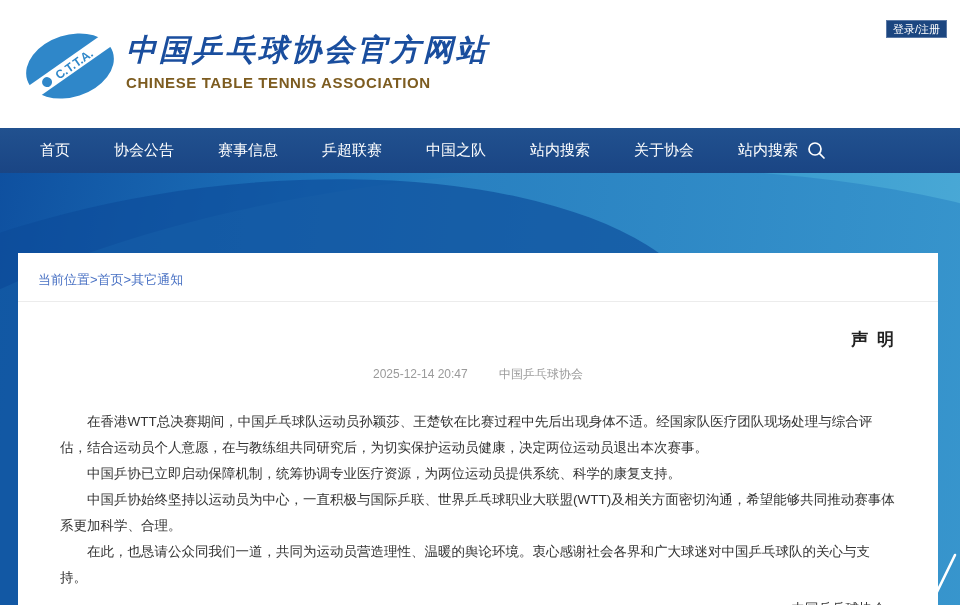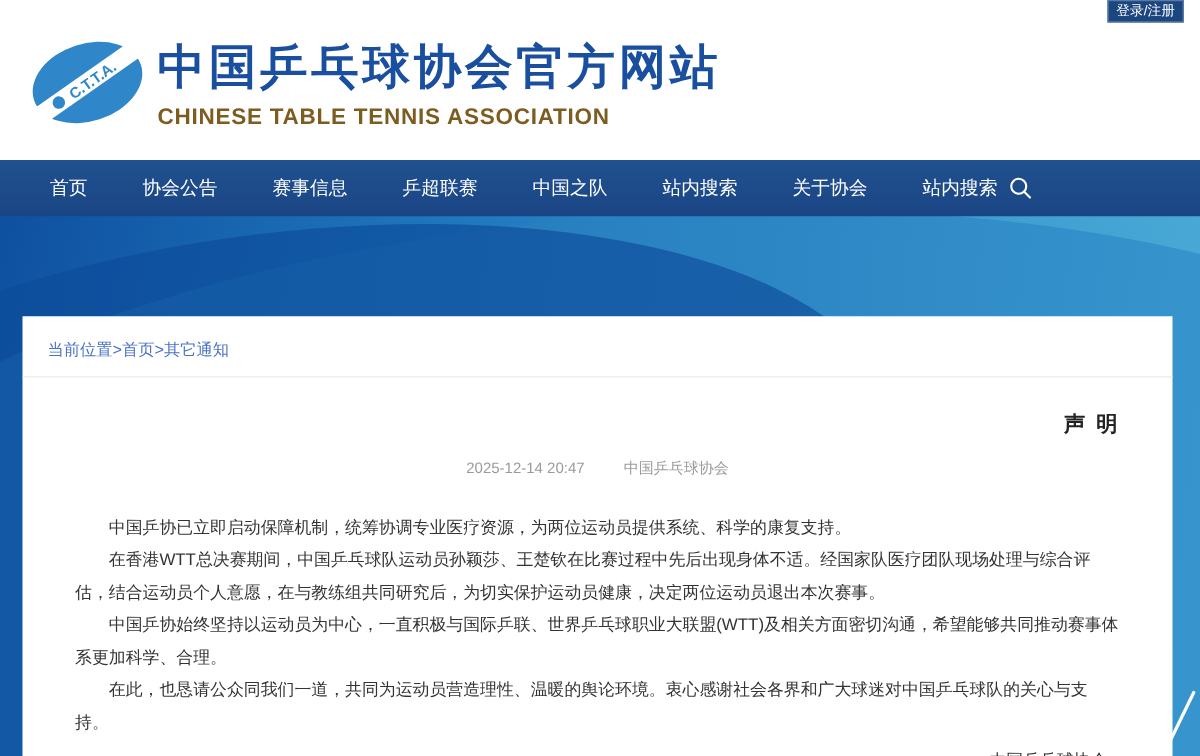--- a/index.html
+++ b/index.html
@@ -8,27 +8,27 @@
     width:960px; height:605px; overflow:hidden; position:relative;
     font-family:"Liberation Sans", sans-serif; background:#ffffff;
   }
   .page { position:relative; width:960px; height:605px; overflow:hidden; }
 
   
   .header { position:relative; height:128px; background:#fff; }
   .logo { position:absolute; left:22px; top:26px; }
   .titles { position:absolute; left:126px; top:33px; }
   .site-title {
-    font-size:38px; font-weight:bold; color:#1a4e9e; letter-spacing:3px; line-height:1.15;
+    font-size:30px; font-weight:bold; color:#1a4e9e; letter-spacing:3px; line-height:1.15;font-style:italic;
   }
   .site-subtitle {
-    font-size:18px; font-weight:bold; color:#7d5c20; letter-spacing:0.6px; margin-top:6px;
+    font-size:15px; font-weight:bold; color:#7d5c20; letter-spacing:0.6px; margin-top:6px;
   }
   .login-btn {
-    position:absolute; top:0; right:13px;
+    position:absolute; top:20px; right:13px;
     background:#1c4680; border:1px solid #5b79a5; color:#fff;
     font-size:11px; line-height:14px; padding:1px 6px; cursor:pointer;
   }
 
   
   .nav {
     position:relative; height:45px; background:linear-gradient(#21518f,#1a4584);
     display:flex; align-items:center; padding-left:40px; color:#fff; font-size:15px;
   }
   .nav-item { margin-right:44px; white-space:nowrap; cursor:pointer; }
@@ -134,22 +134,22 @@
     </div>
     <div class="divider"></div>
 
     <div class="article">
       <div class="article-title">声 明</div>
       <div class="article-meta">
         <span class="meta-date">2025-12-14 20:47</span>
         <span class="meta-src">中国乒乓球协会</span>
       </div>
       <div class="article-body">
+        <p>在香港WTT总决赛期间，中国乒乓球队运动员孙颖莎、王楚钦在比赛过程中先后出现身体不适。经国家队医疗团队现场处理与综合评估，结合运动员个人意愿，在与教练组共同研究后，为切实保护运动员健康，决定两位运动员退出本次赛事。</p>
         <p>中国乒协已立即启动保障机制，统筹协调专业医疗资源，为两位运动员提供系统、科学的康复支持。</p>
-        <p>在香港WTT总决赛期间，中国乒乓球队运动员孙颖莎、王楚钦在比赛过程中先后出现身体不适。经国家队医疗团队现场处理与综合评估，结合运动员个人意愿，在与教练组共同研究后，为切实保护运动员健康，决定两位运动员退出本次赛事。</p>
         <p>中国乒协始终坚持以运动员为中心，一直积极与国际乒联、世界乒乓球职业大联盟(WTT)及相关方面密切沟通，希望能够共同推动赛事体系更加科学、合理。</p>
         <p>在此，也恳请公众同我们一道，共同为运动员营造理性、温暖的舆论环境。衷心感谢社会各界和广大球迷对中国乒乓球队的关心与支持。</p>
       </div>
       <div class="signature">
         <div>中国乒乓球协会</div>
 
       </div>
     </div>
   </div>
 

